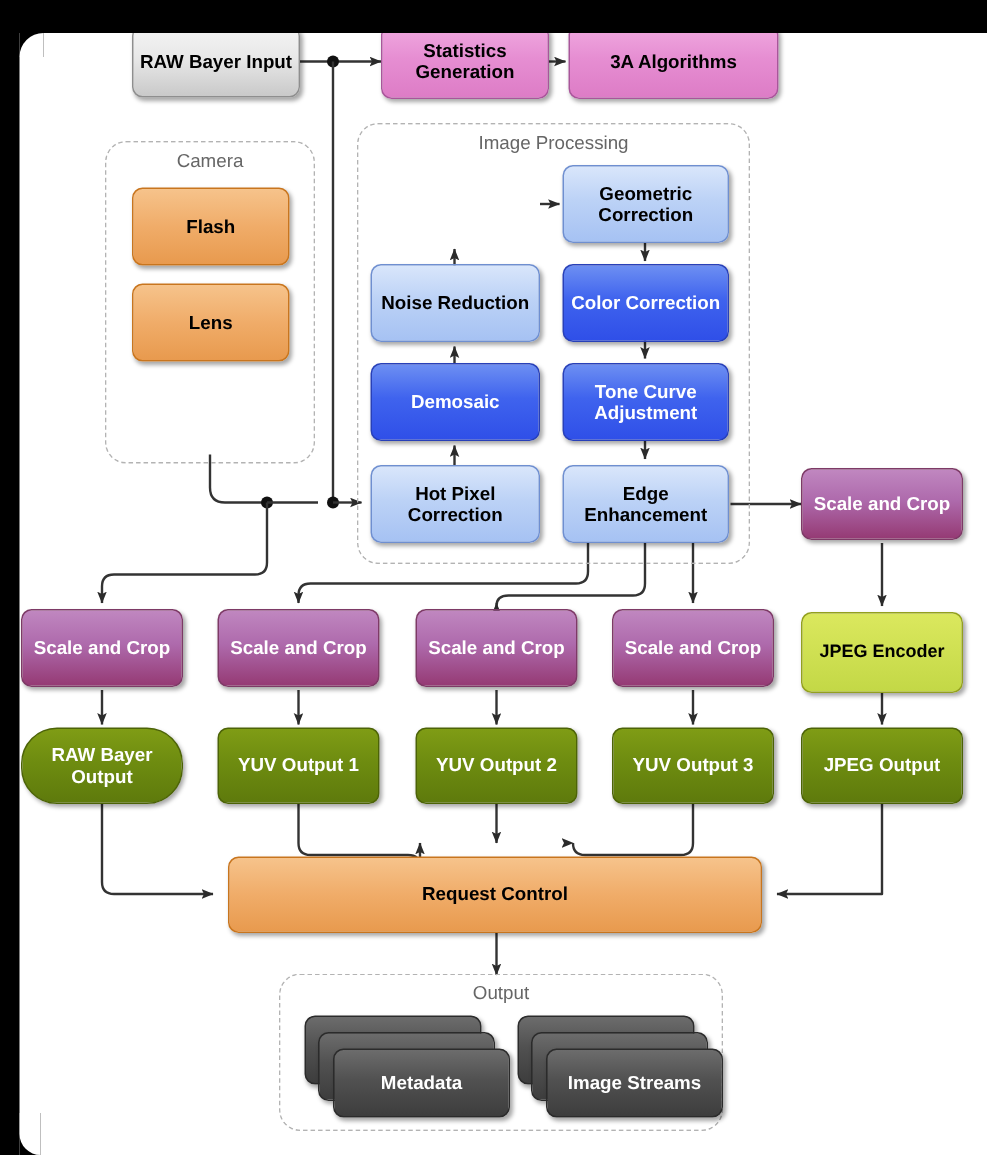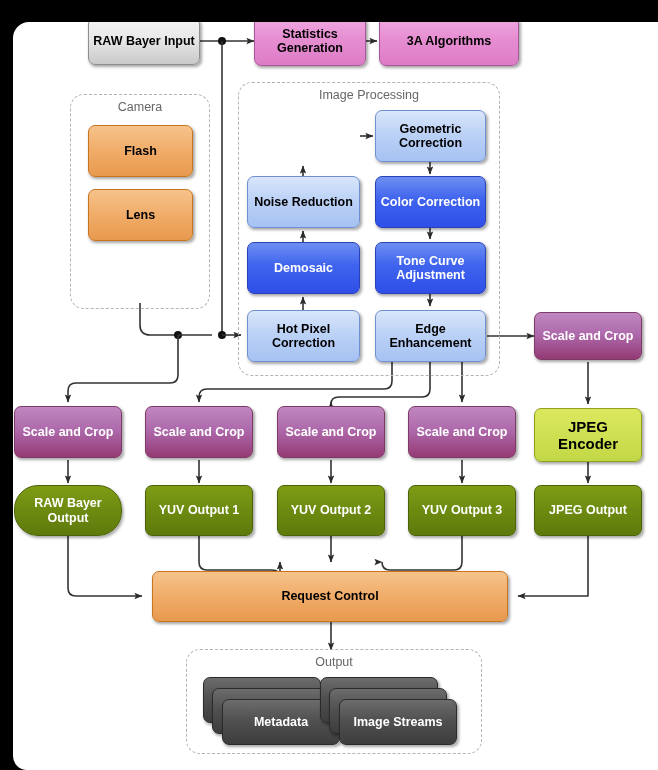--- a/index.html
+++ b/index.html
@@ -58,21 +58,21 @@
   .n-blue{
     background:linear-gradient(180deg,#6d8ff2 0%,#3f63ee 45%,#2f4fe8 100%);
     border:1px solid #2840b8;color:#fff;font-size:12.5px;
   }
   .n-purple{
     background:linear-gradient(180deg,#c087c0 0%,#ae6aac 45%,#953a74 100%);
     border:1px solid #7d3a66;color:#fff;font-size:12.5px;
   }
   .n-yellowgreen{
     background:linear-gradient(180deg,#dbe85e 0%,#cfe052 50%,#c3d846 100%);
-    border:1px solid #93a01f;color:#000;font-size:15px;
+    border:1px solid #93a01f;color:#000;font-size:12px;
   }
   .n-green{
     background:linear-gradient(180deg,#7f9c15 0%,#6e8c10 45%,#5e7a0c 100%);
     border:1px solid #4c6307;color:#fff;font-size:12.5px;
   }
   .stack{position:absolute;}
   .stack .card{
     position:absolute;box-sizing:border-box;border-radius:7px;
     background:linear-gradient(180deg,#6c6c6c 0%,#515151 45%,#3d3d3d 100%);
     border:1px solid #2b2b2b;
@@ -241,21 +241,21 @@
   </div>
 
   <div class="stack" style="left:203px;top:677px;width:140px;height:62px;">
     <div class="card" style="left:0;top:0;width:118px;height:46px;"></div>
     <div class="card" style="left:9px;top:11px;width:118px;height:46px;"></div>
     <div class="card front" style="left:19px;top:22px;width:118px;height:46px;">
       <span>Metadata</span>
     </div>
   </div>
 
-  <div class="stack" style="left:320px;top:677px;width:140px;height:62px;padding-left:26px;">
+  <div class="stack" style="left:345px;top:677px;width:140px;height:62px;padding-left:26px;">
     <div class="card" style="left:0;top:0;width:118px;height:46px;"></div>
     <div class="card" style="left:9px;top:11px;width:118px;height:46px;"></div>
     <div class="card front" style="left:19px;top:22px;width:118px;height:46px;">
       <span>Image Streams</span>
     </div>
   </div>
 
   <div class="frame-top"></div>
   <div class="frame-left"></div>
   <div class="frame-tl-round"></div>

